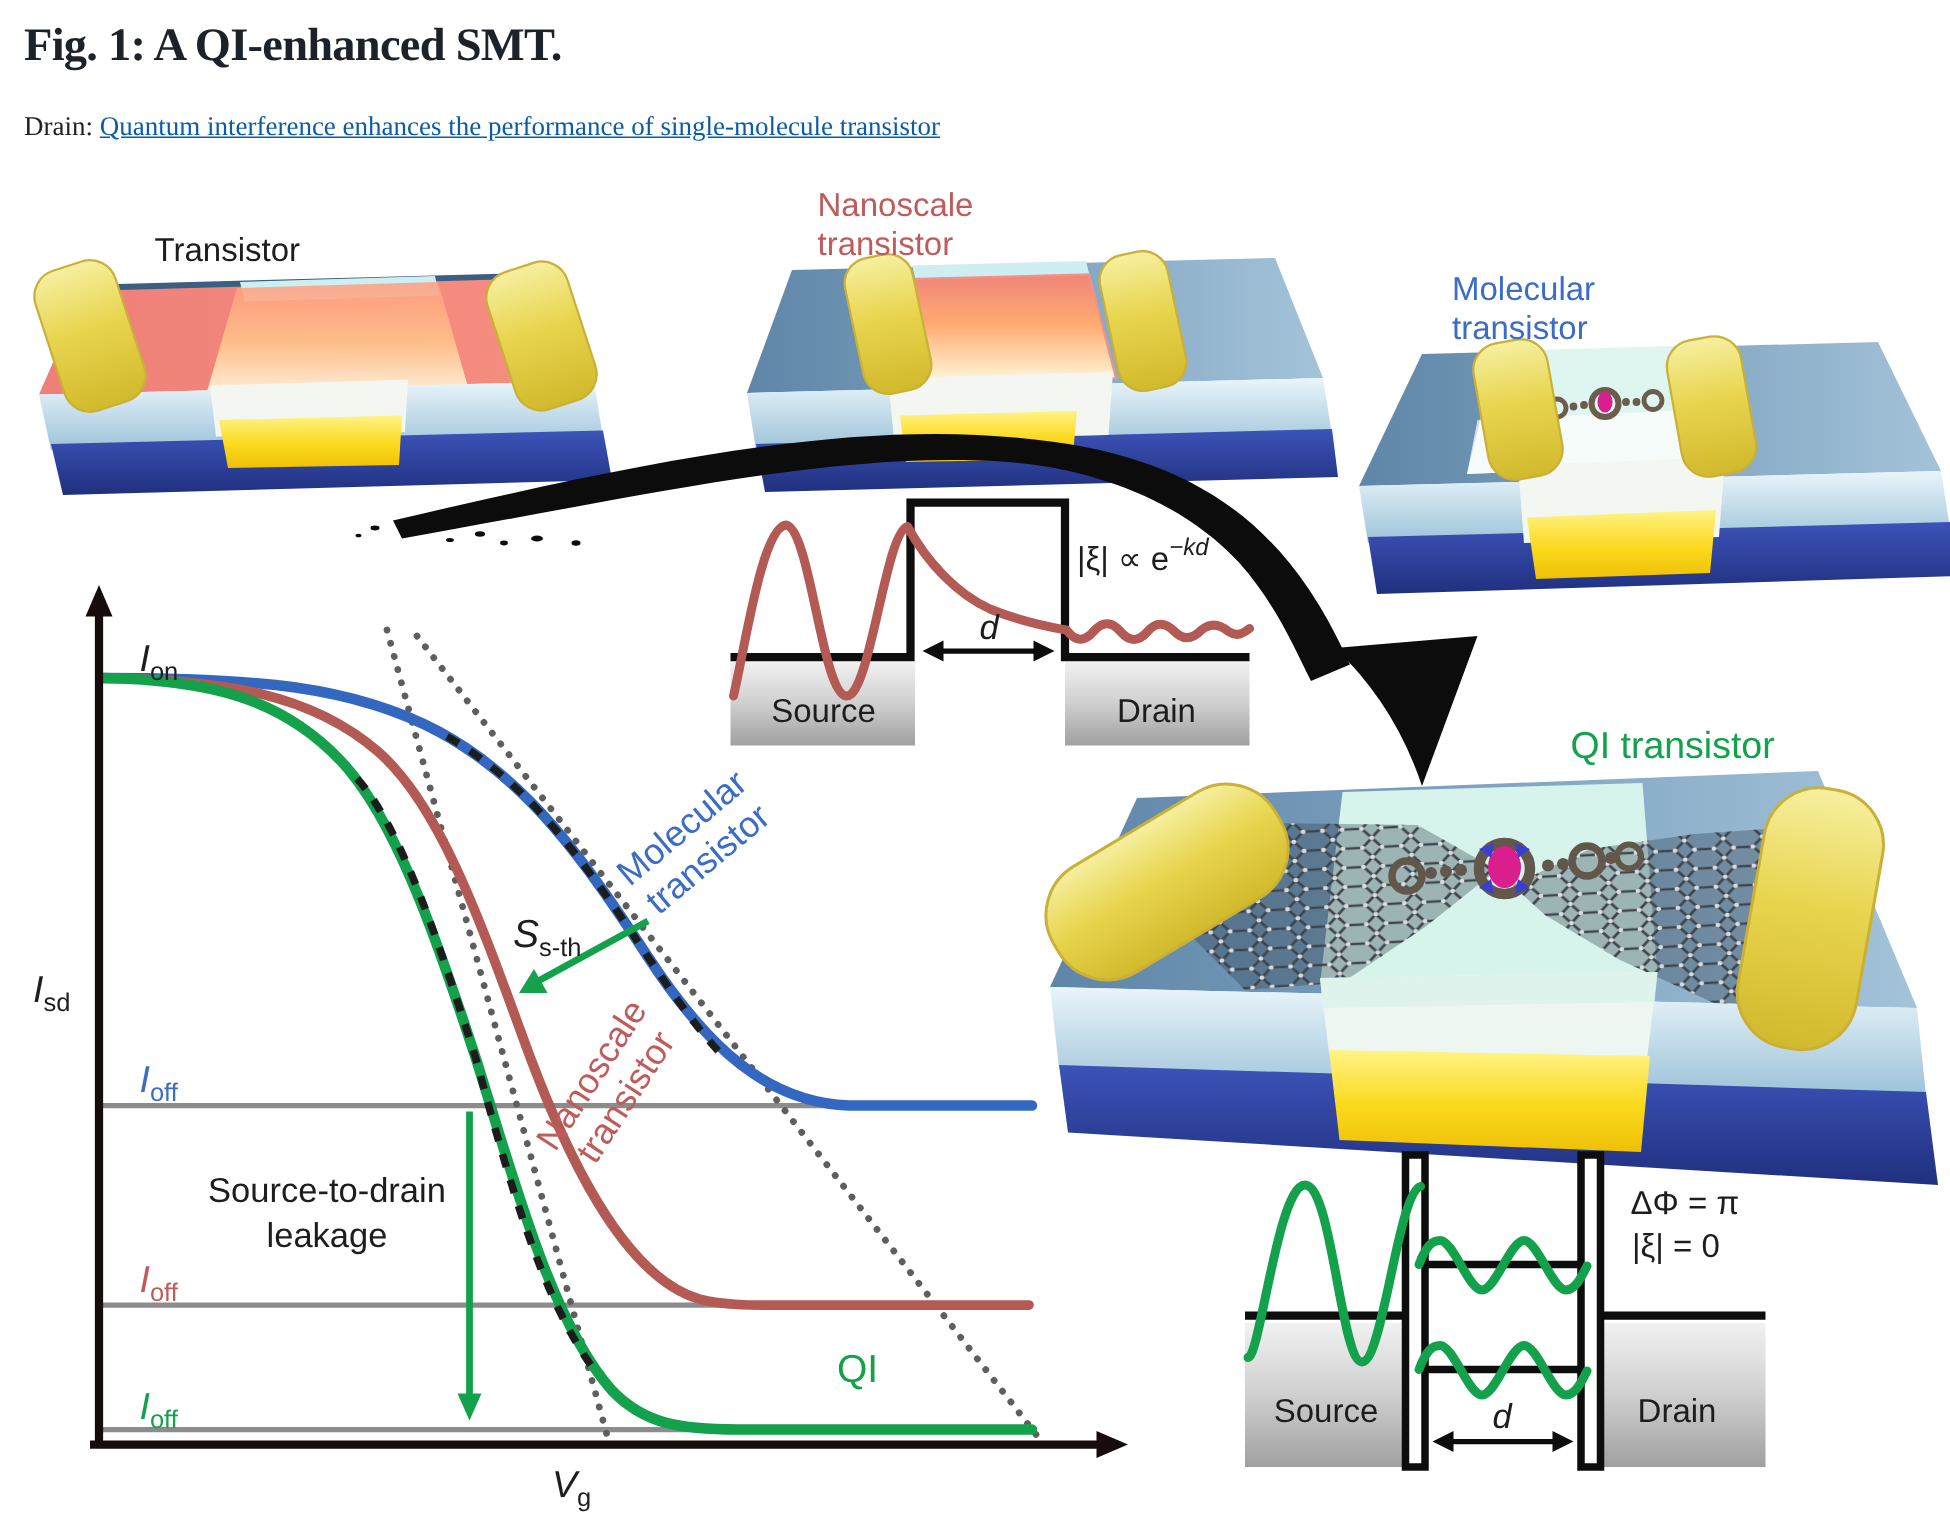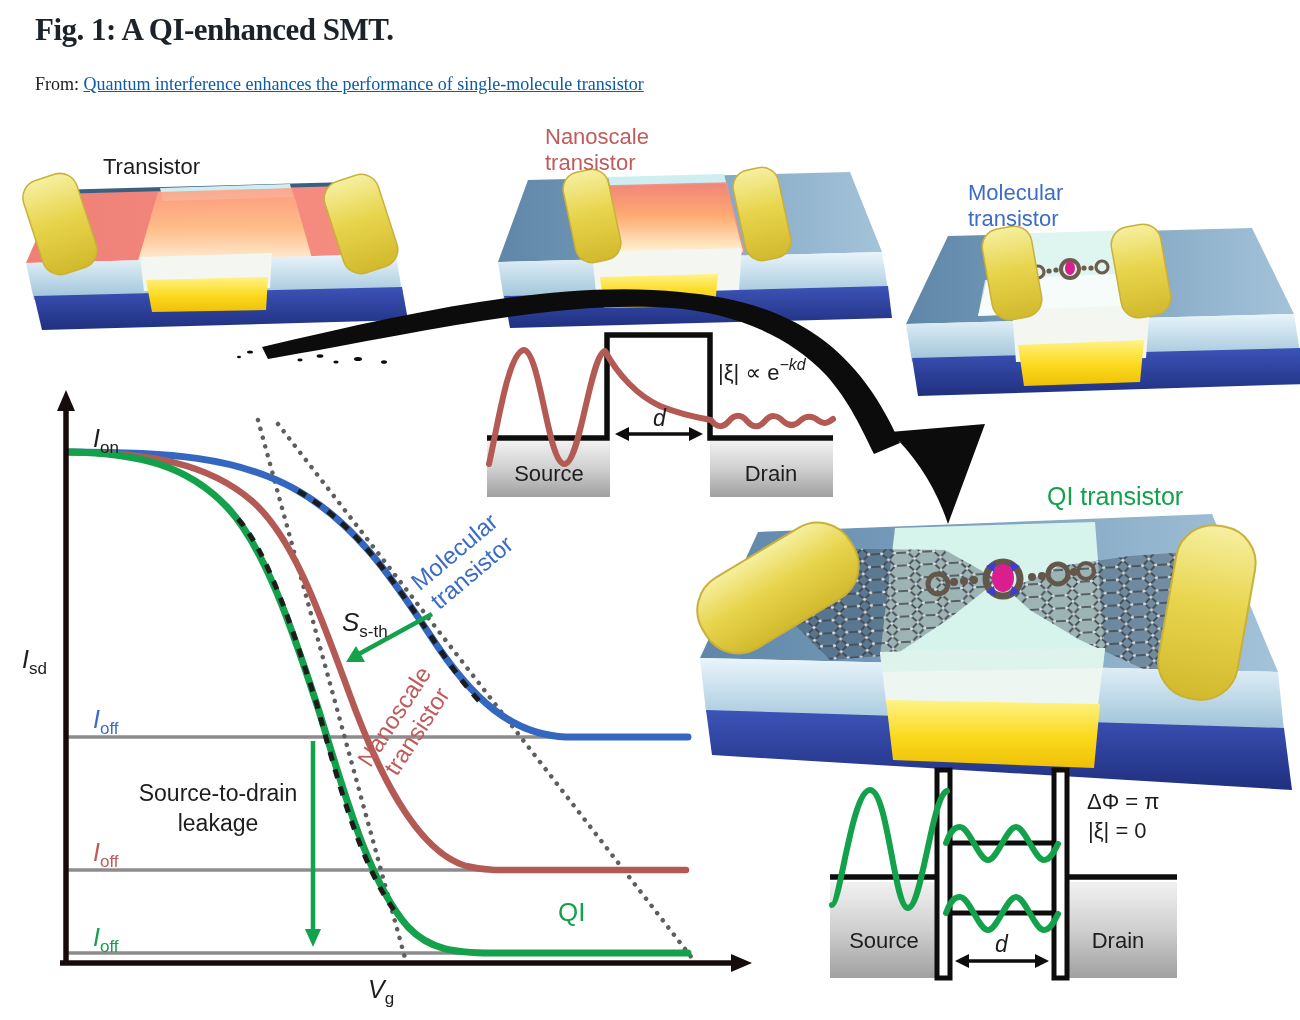--- a/index.html
+++ b/index.html
@@ -1,18 +1,18 @@
 <!DOCTYPE html>
 <html style="--link: #0a5ca8; --blue: #3468c0; --red: #b45a55; --green: #13a14b; --lblblue: #3b6cc7; --lblred: #c05b5b; --grayline: #8c8c8c; --dotted: #5e5e5e; --axis: #170c0c; --gold: #e9d34f; --magenta: #d81f8d; --chipbase: #2b3e9d;"><head>
 <meta charset="utf-8">
 <style>
   html,body{margin:0;padding:0;background:#fff;}
   .page{position:relative;width:1300px;height:1020px;background:#fff;overflow:hidden;
         font-family:"Liberation Sans",sans-serif;}
-  .header{position:absolute;left:35px;top:0;width:1240px;}
+  .header{position:absolute;left:16px;top:0;width:1240px;}
   .header h1{margin:12px 0 0 0;font-family:"Liberation Serif",serif;font-weight:700;
              font-size:31px;letter-spacing:-0.5px;color:#1c2229;}
   .header .from{margin:26px 0 0 0;font-family:"Liberation Serif",serif;font-size:18px;color:#222;}
   .header .from a{color:var(--link,#0a5ca8);text-decoration:underline;cursor:pointer;}
   svg{position:absolute;left:0;top:0;}
   svg text{font-family:"Liberation Sans",sans-serif;}
   .t{fill:#1d1d1d;}
   .it{font-style:italic;}
   .st-blue{stroke:var(--blue);}   .f-blue{fill:var(--lblblue);}
   .st-red{stroke:var(--red);}     .f-red{fill:var(--lblred);}
@@ -265,18 +265,18 @@
       <text x="1087" y="809" font-size="22" class="t">ΔΦ = π</text>
       <text x="1088" y="838" font-size="22" class="t">|ξ| = 0</text>
       <text x="884" y="948" text-anchor="middle" font-size="22" class="t">Source</text>
       <text x="1118" y="948" text-anchor="middle" font-size="22" class="t">Drain</text>
     </g>
   </svg>
 
   <div class="header">
     <h1>Fig. 1: A QI-enhanced SMT.</h1>
     <p class="from">
-      <span>From:</span>
+      <span>Drain:</span>
       <a href="#">Quantum interference enhances the performance of single-molecule transistor</a>
     </p>
   </div>
 
 </div>
 
 </body></html>

